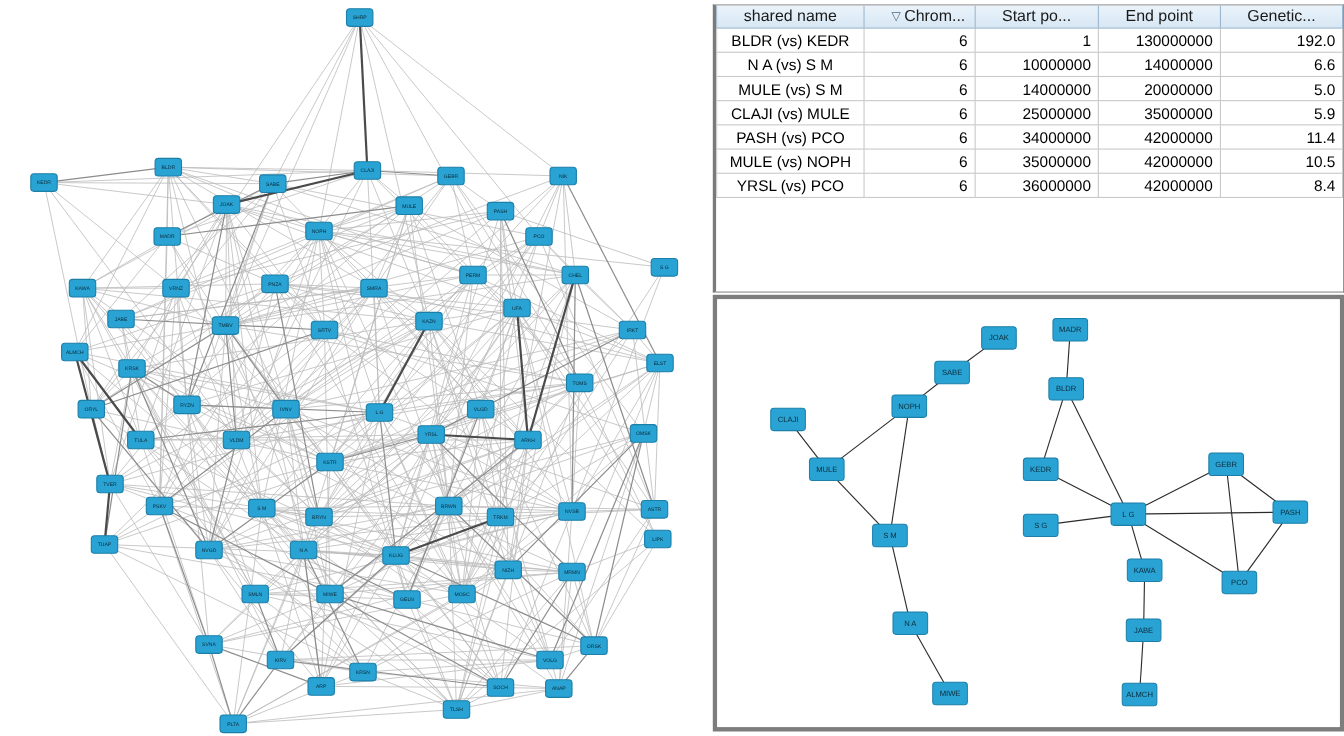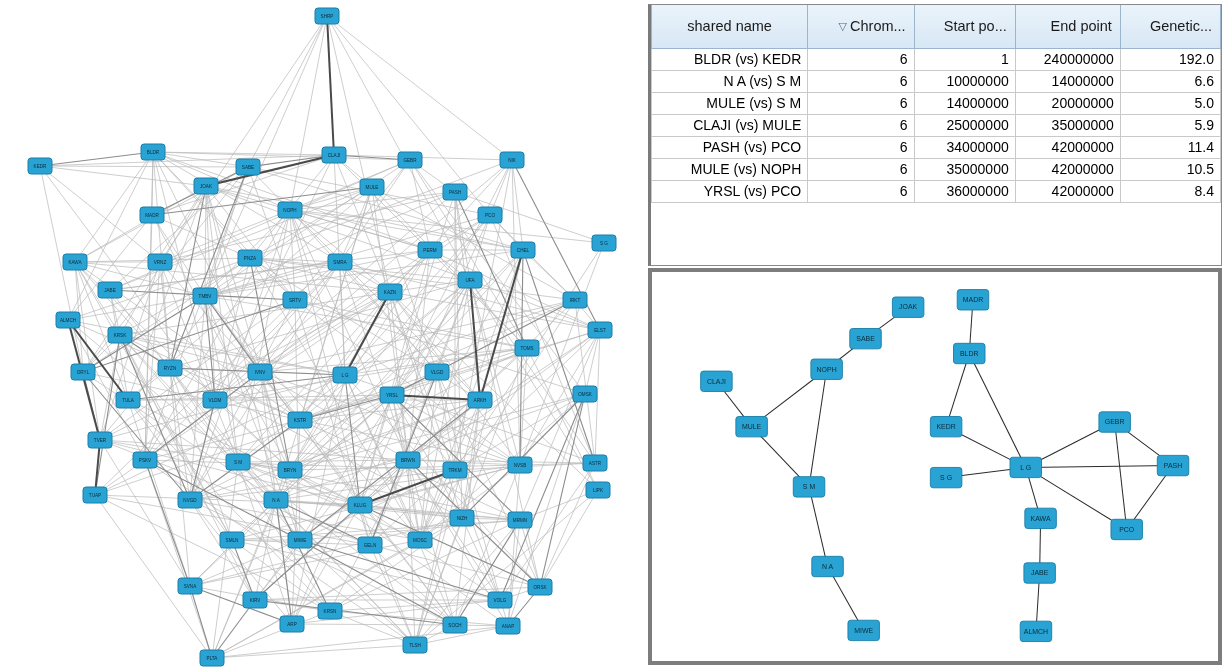--- a/index.html
+++ b/index.html
@@ -47,39 +47,39 @@
   table.data-table {
     border-collapse: collapse;
     width: 100%;
     font-size: 14px;
     color: #000;
   }
   table.data-table thead th {
     background: linear-gradient(to bottom, #eaf3fb 0%, #d7e7f4 100%);
     border: 1px solid #9bb6cc;
     border-top: none;
-    height: 43px;
+    height: 20px;
     font-weight: normal;
     font-size: 14.5px;
     color: #1a1a1a;
-    padding: 2px 8px;
+    padding: 2px 24px;
     white-space: nowrap;
   }
   table.data-table thead th.col-name { text-align: center; }
   table.data-table thead th.col-num  { text-align: right; }
   table.data-table thead th.col-chrom { text-align: right; padding-right: 8px; margin-left: 21px; }
   table.data-table tbody td {
     border: 1px solid #c9c9c9;
     height: 22px;
     padding: 1px 6px;
     background: #ffffff;
     white-space: nowrap;
     font-size: 14px;
   }
-  table.data-table tbody td.c-name { text-align: right; }
+  table.data-table tbody td.c-name { text-align: center; }
   table.data-table tbody td.c-num  { text-align: right; }
   .filter-glyph {
     display: inline-block;
     color: #4a6b86;
     font-size: 11px;
     margin-right: 3px;
     transform: translateY(-1px);
   }
 
   
@@ -932,21 +932,21 @@
               <th class="col-num"><span>Start po...</span></th>
               <th class="col-num"><span>End point</span></th>
               <th class="col-num"><span>Genetic...</span></th>
             </tr>
         </thead>
         <tbody id="tbody-rows">
             <tr>
               <td class="c-name">BLDR (vs) KEDR</td>
               <td class="c-num">6</td>
               <td class="c-num">1</td>
-              <td class="c-num">240000000</td>
+              <td class="c-num">130000000</td>
               <td class="c-num">192.0</td>
             </tr>
             <tr>
               <td class="c-name">N A (vs) S M</td>
               <td class="c-num">6</td>
               <td class="c-num">10000000</td>
               <td class="c-num">14000000</td>
               <td class="c-num">6.6</td>
             </tr>
             <tr>

